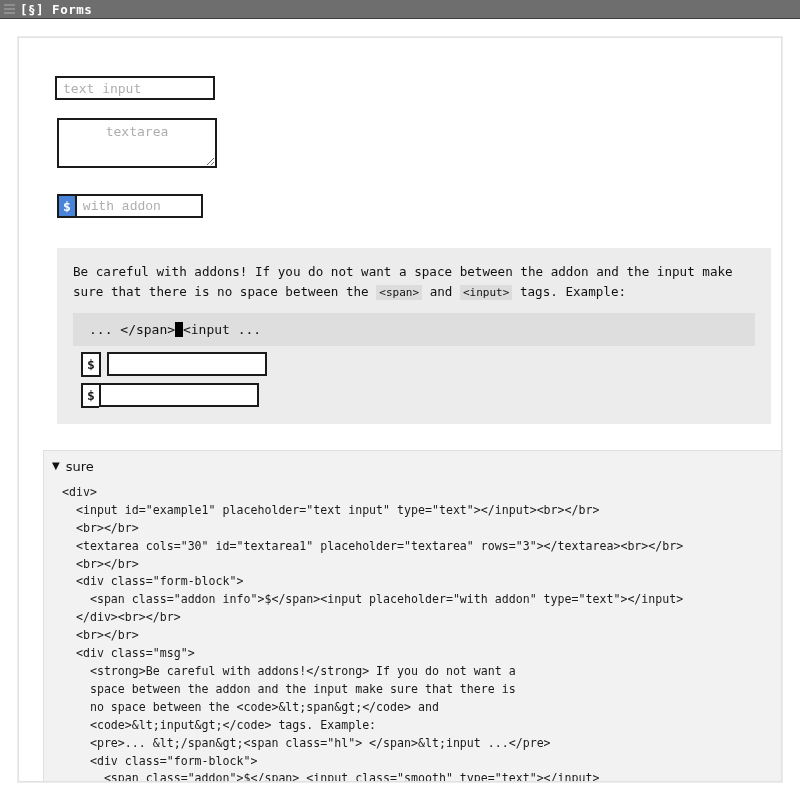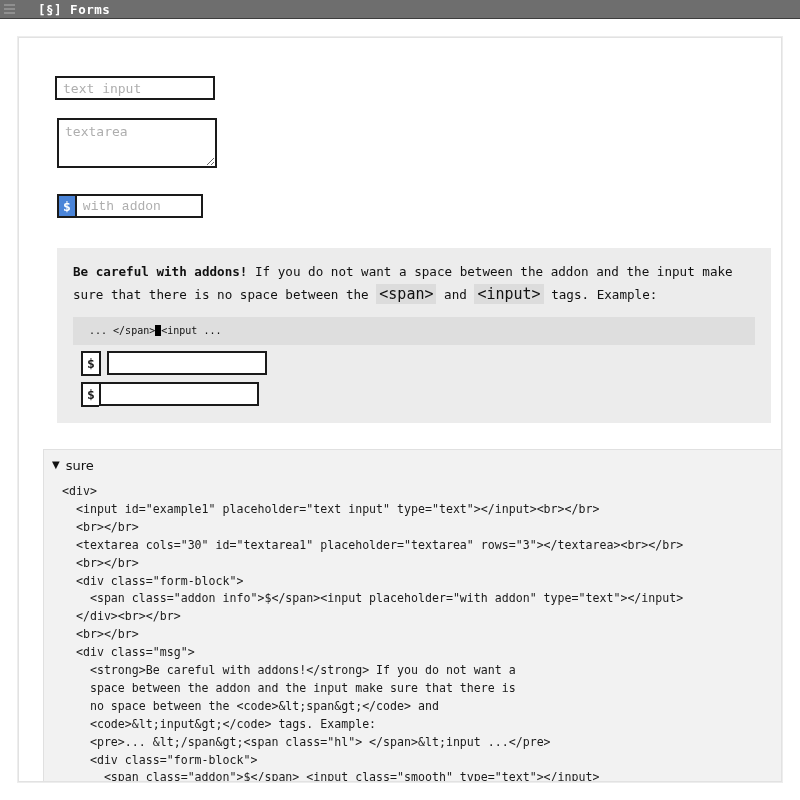--- a/index.html
+++ b/index.html
@@ -41,21 +41,20 @@
     background: #8f8f8f;
     width: 100%;
   }
   .titlebar-title {
     color: #ffffff;
     font-family: "DejaVu Sans Mono", monospace;
     font-weight: bold;
     font-size: 12.5px;
     letter-spacing: 0.5px;
     white-space: pre;
-    margin-left: 18px;
   }
 
   
   .page {
     background: #ffffff;
     padding: 18px;
     box-sizing: border-box;
     height: 781px;
   }
   .panel {
@@ -87,20 +86,21 @@
     display: block;
     margin: 18px 0 0 16px;
   }
   #textarea1 {
     display: block;
     margin: 18px 0 0 18px;
     width: 160px;
     height: 50px;
     resize: both;
     line-height: 1.25;
+    text-align: center;
   }
 
   .form-block {
     display: flex;
     align-items: stretch;
     margin: 26px 0 0 18px;
     width: max-content;
   }
   .addon {
     border: 2px solid #1a1a1a;
@@ -134,33 +134,33 @@
     background: #ececec;
     margin: 30px 0 0 18px;
     padding: 14px 16px 16px 16px;
     box-sizing: border-box;
     width: 714px;
     font-family: "DejaVu Sans Mono", monospace;
     font-size: 12.6px;
     line-height: 1.62;
     color: #111;
   }
-  .msg strong { font-weight: bold; }
+  .msg strong { font-weight: normal; }
   code.inl {
     background: #dcdcdc;
     padding: 1px 3px;
     font-family: "DejaVu Sans Mono", monospace;
-    font-size: 15px;
+    font-size: 11px;
   }
   pre.ex {
     background: #dedede;
     margin: 10px 0 0 0;
     padding: 6px 0 6px 16px;
     font-family: "DejaVu Sans Mono", monospace;
-    font-size: 10px;
+    font-size: 13px;
     color: #111;
     white-space: pre;
   }
   pre.ex .hl { background: #000000; color: #000000; }
   .msg .form-block { margin: 6px 0 0 8px; }
   .msg .form-block.gap .addon { border-right: 2px solid #1a1a1a; margin-right: 6px; }
   .msg .ti.smooth { width: 160px; }
 
   
   details.code {

